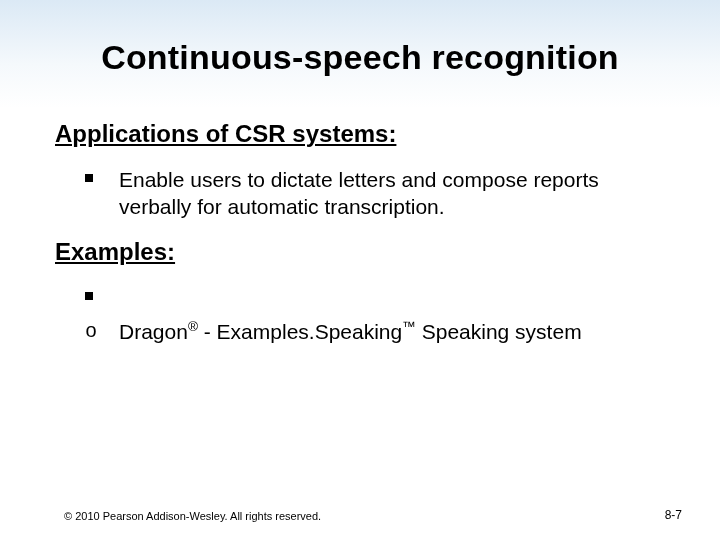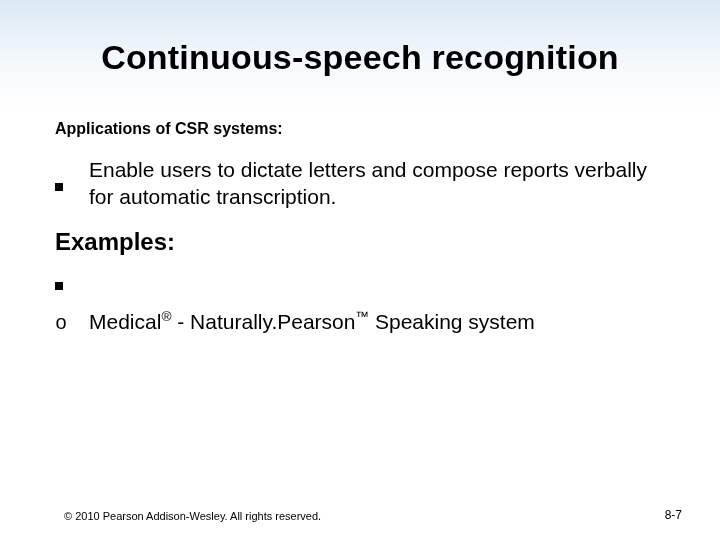--- a/index.html
+++ b/index.html
@@ -29,35 +29,38 @@
     color: #000;
     letter-spacing: 0.2px;
   }
   .body {
     position: absolute;
     top: 120px;
     left: 55px;
     width: 615px;
   }
   .heading {
-    font-size: 16px;
+    font-size: 24px;
     font-weight: bold;
+    text-decoration: underline;
     color: #000;
     margin-bottom: 18px;
   }
   .heading2 {
     font-size: 24px;
     font-weight: bold;
+    text-decoration: underline;
     color: #000;
     margin-bottom: 18px;
   }
   .item {
     display: flex;
-    align-items: center;
+    align-items: flex-start;
     margin-bottom: 18px;
+    margin-left: 30px;
   }
   .bullet-sq {
     width: 8px;
     height: 8px;
     background: #000;
     margin-top: 8px;
     margin-right: 26px;
     flex: 0 0 auto;
   }
   .bullet-o {
@@ -115,21 +118,21 @@
 
     <div class="heading2">Examples:</div>
 
     <div class="item">
       <div class="bullet-sq"></div>
     </div>
 
     <div class="item">
       <div class="bullet-o">o</div>
       <div class="item-text">
-        <span>Medical</span><span class="sup">®</span><span>  -  Naturally.Pearson</span><span class="sup">™</span><span> Speaking system</span>
+        <span>Dragon</span><span class="sup">®</span><span>  -  Examples.Speaking</span><span class="sup">™</span><span> Speaking system</span>
       </div>
     </div>
 
   </div>
 
   <div class="footer-left">© 2010 Pearson Addison-Wesley. All rights reserved.</div>
   <div class="footer-right">8-7</div>
 
 </div>
 

